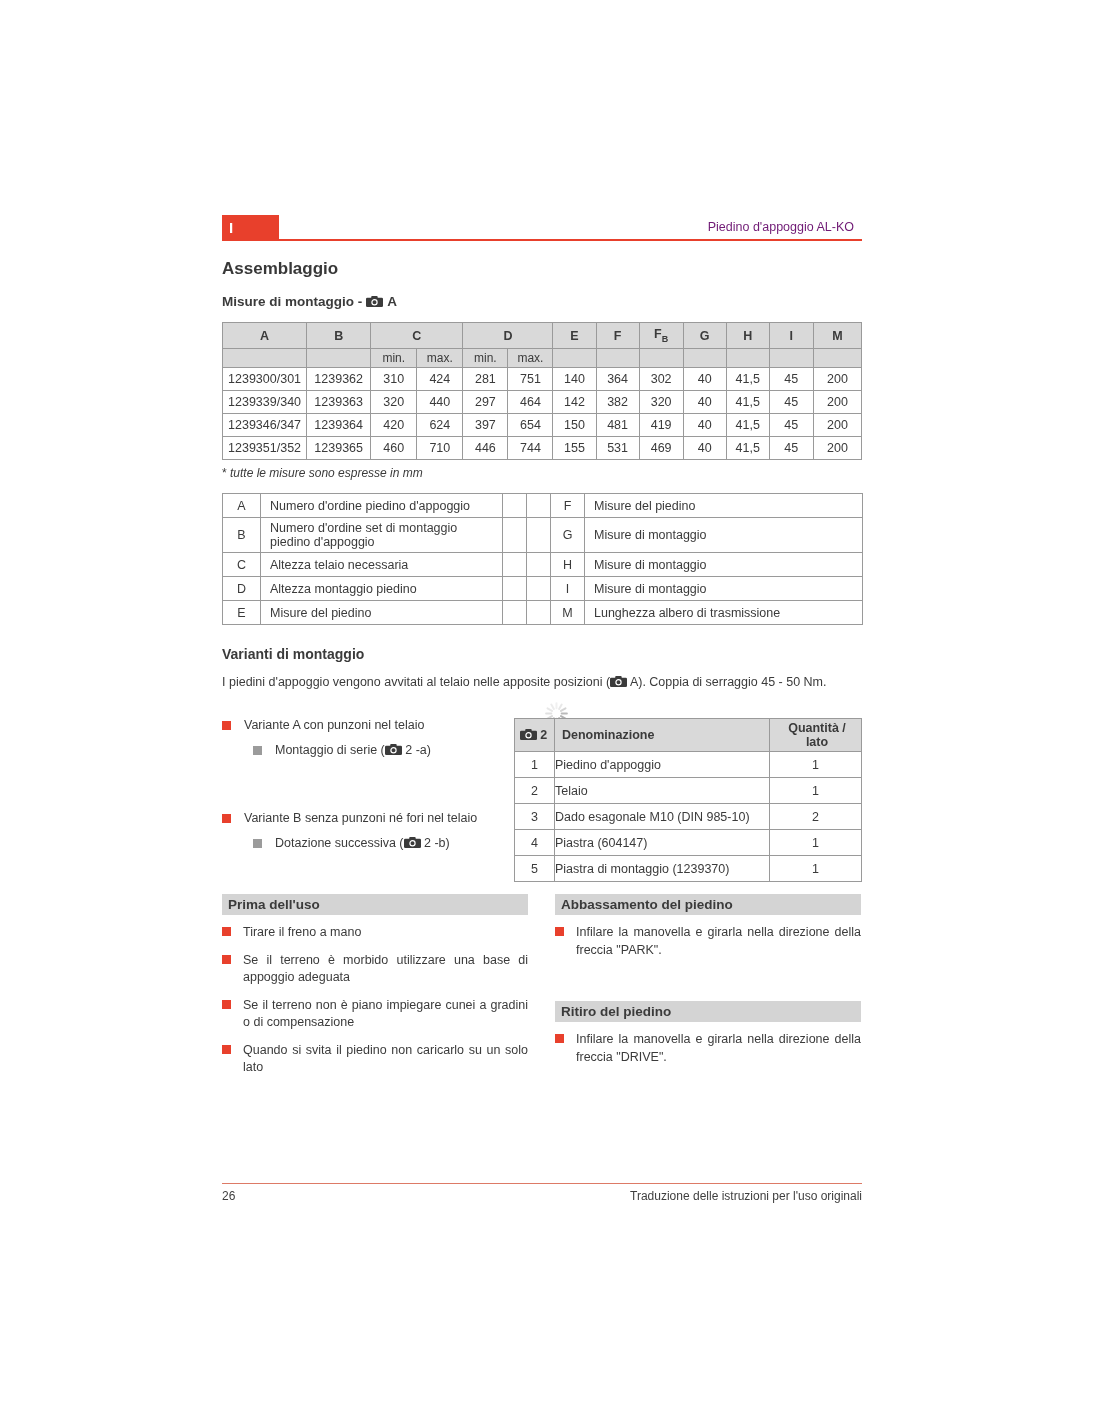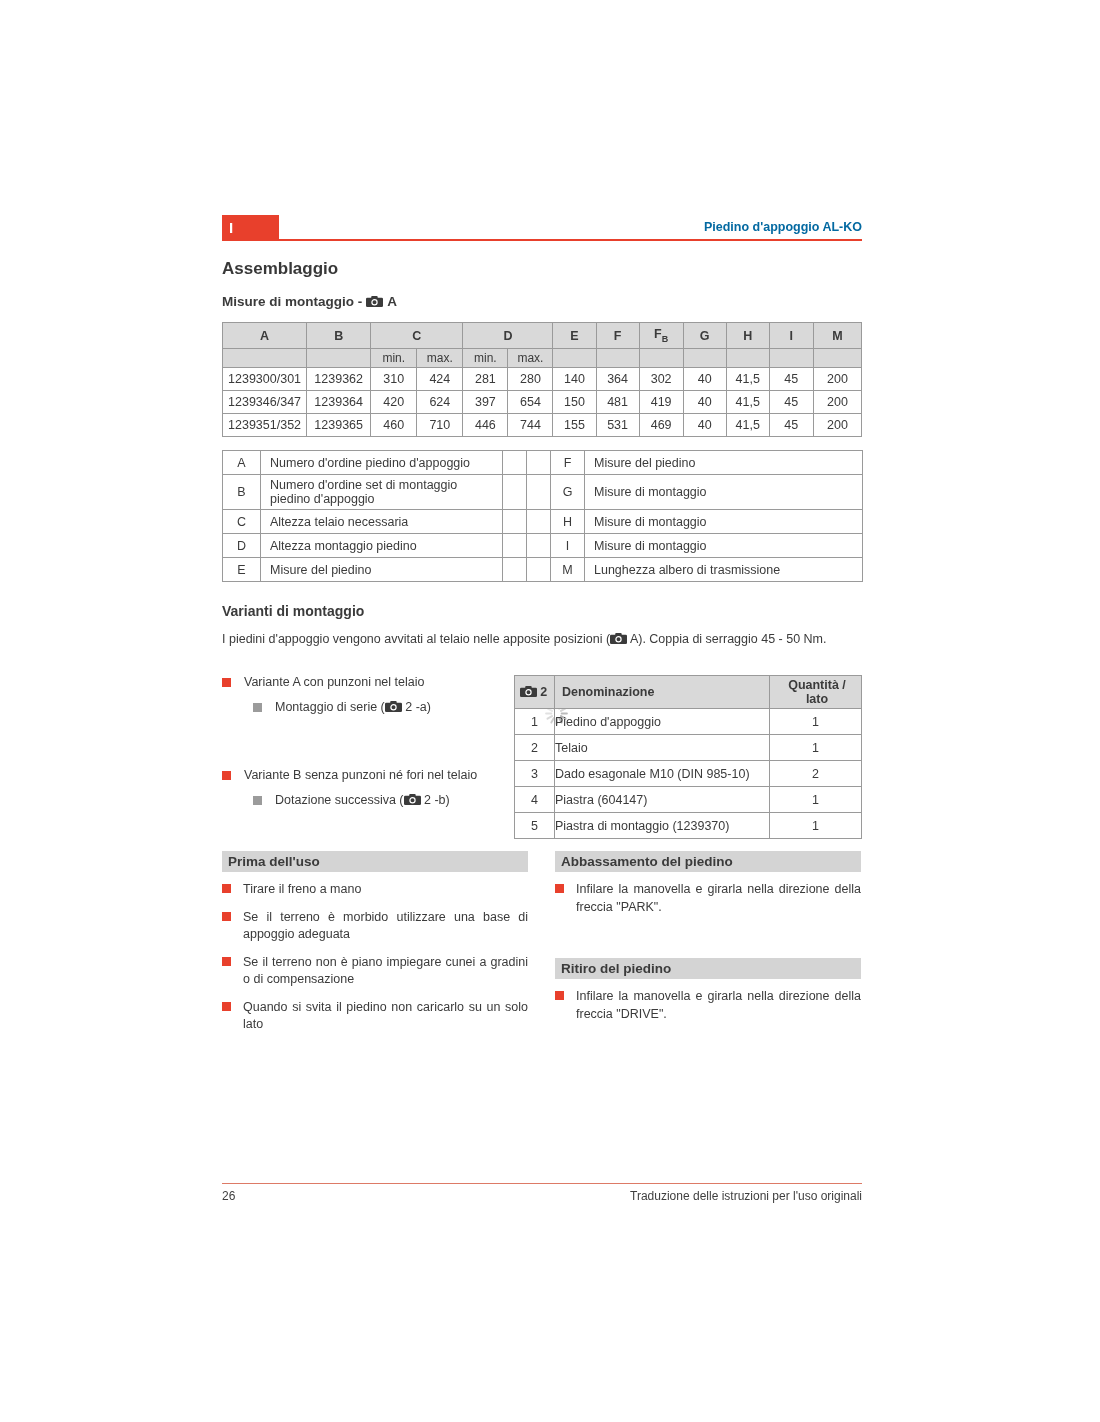--- a/index.html
+++ b/index.html
@@ -21,21 +21,21 @@
   }
   .content{position:absolute;left:222px;top:216px;width:640px;}
 
   
   .doc-header{position:relative;height:25px;border-bottom:2px solid var(--red);}
   .marker-box{
     position:absolute;left:0;bottom:-1px;width:57px;height:25px;
     background:var(--red);display:flex;align-items:center;padding-left:7px;
   }
   .marker-box span{color:#fff;font-weight:bold;font-size:15px;line-height:1;}
-  .doc-header-title{position:absolute;right:0;bottom:5px;font-size:12.5px;color:#0369a1;font-weight:bold;}
+  .doc-header-title{position:absolute;right:8px;bottom:5px;font-size:12.5px;color:#701a75;}
 
   h1.main-title{margin-top:18px;font-size:17px;font-weight:bold;color:#383838;}
   h3.sub-title{margin-top:15px;font-size:13.5px;font-weight:bold;display:flex;align-items:center;gap:4px;}
   h2.section-title{margin-top:21px;font-size:14px;font-weight:bold;}
   h2.uso-title{margin-top:26px;font-size:15.5px;font-weight:bold;}
 
   .cam{display:inline-block;vertical-align:-1px;flex-shrink:0;}
 
   
   table{border-collapse:collapse;font-size:12.5px;color:var(--text);}
@@ -185,24 +185,39 @@
           <td></td>
         </tr>
       </thead>
       <tbody>
           <tr>
             <td>1239300/301</td>
             <td>1239362</td>
             <td>310</td>
             <td>424</td>
             <td>281</td>
-            <td>280</td>
+            <td>751</td>
             <td>140</td>
             <td>364</td>
             <td>302</td>
+            <td>40</td>
+            <td>41,5</td>
+            <td>45</td>
+            <td>200</td>
+          </tr>
+          <tr>
+            <td>1239339/340</td>
+            <td>1239363</td>
+            <td>320</td>
+            <td>440</td>
+            <td>297</td>
+            <td>464</td>
+            <td>142</td>
+            <td>382</td>
+            <td>320</td>
             <td>40</td>
             <td>41,5</td>
             <td>45</td>
             <td>200</td>
           </tr>
           <tr>
             <td>1239346/347</td>
             <td>1239364</td>
             <td>420</td>
             <td>624</td>
@@ -227,20 +242,24 @@
             <td>531</td>
             <td>469</td>
             <td>40</td>
             <td>41,5</td>
             <td>45</td>
             <td>200</td>
           </tr>
         </tbody>
     </table>
 
+    <div class="footnote">
+      <span>*</span>
+      <em>tutte le misure sono espresse in mm</em>
+    </div>
 
     <table class="legend">
       <colgroup>
         <col style="width:38px">
           <col style="width:242px">
         <col style="width:24px">
           <col style="width:24px">
         <col style="width:34px">
           <col style="width:278px">
       </colgroup>

